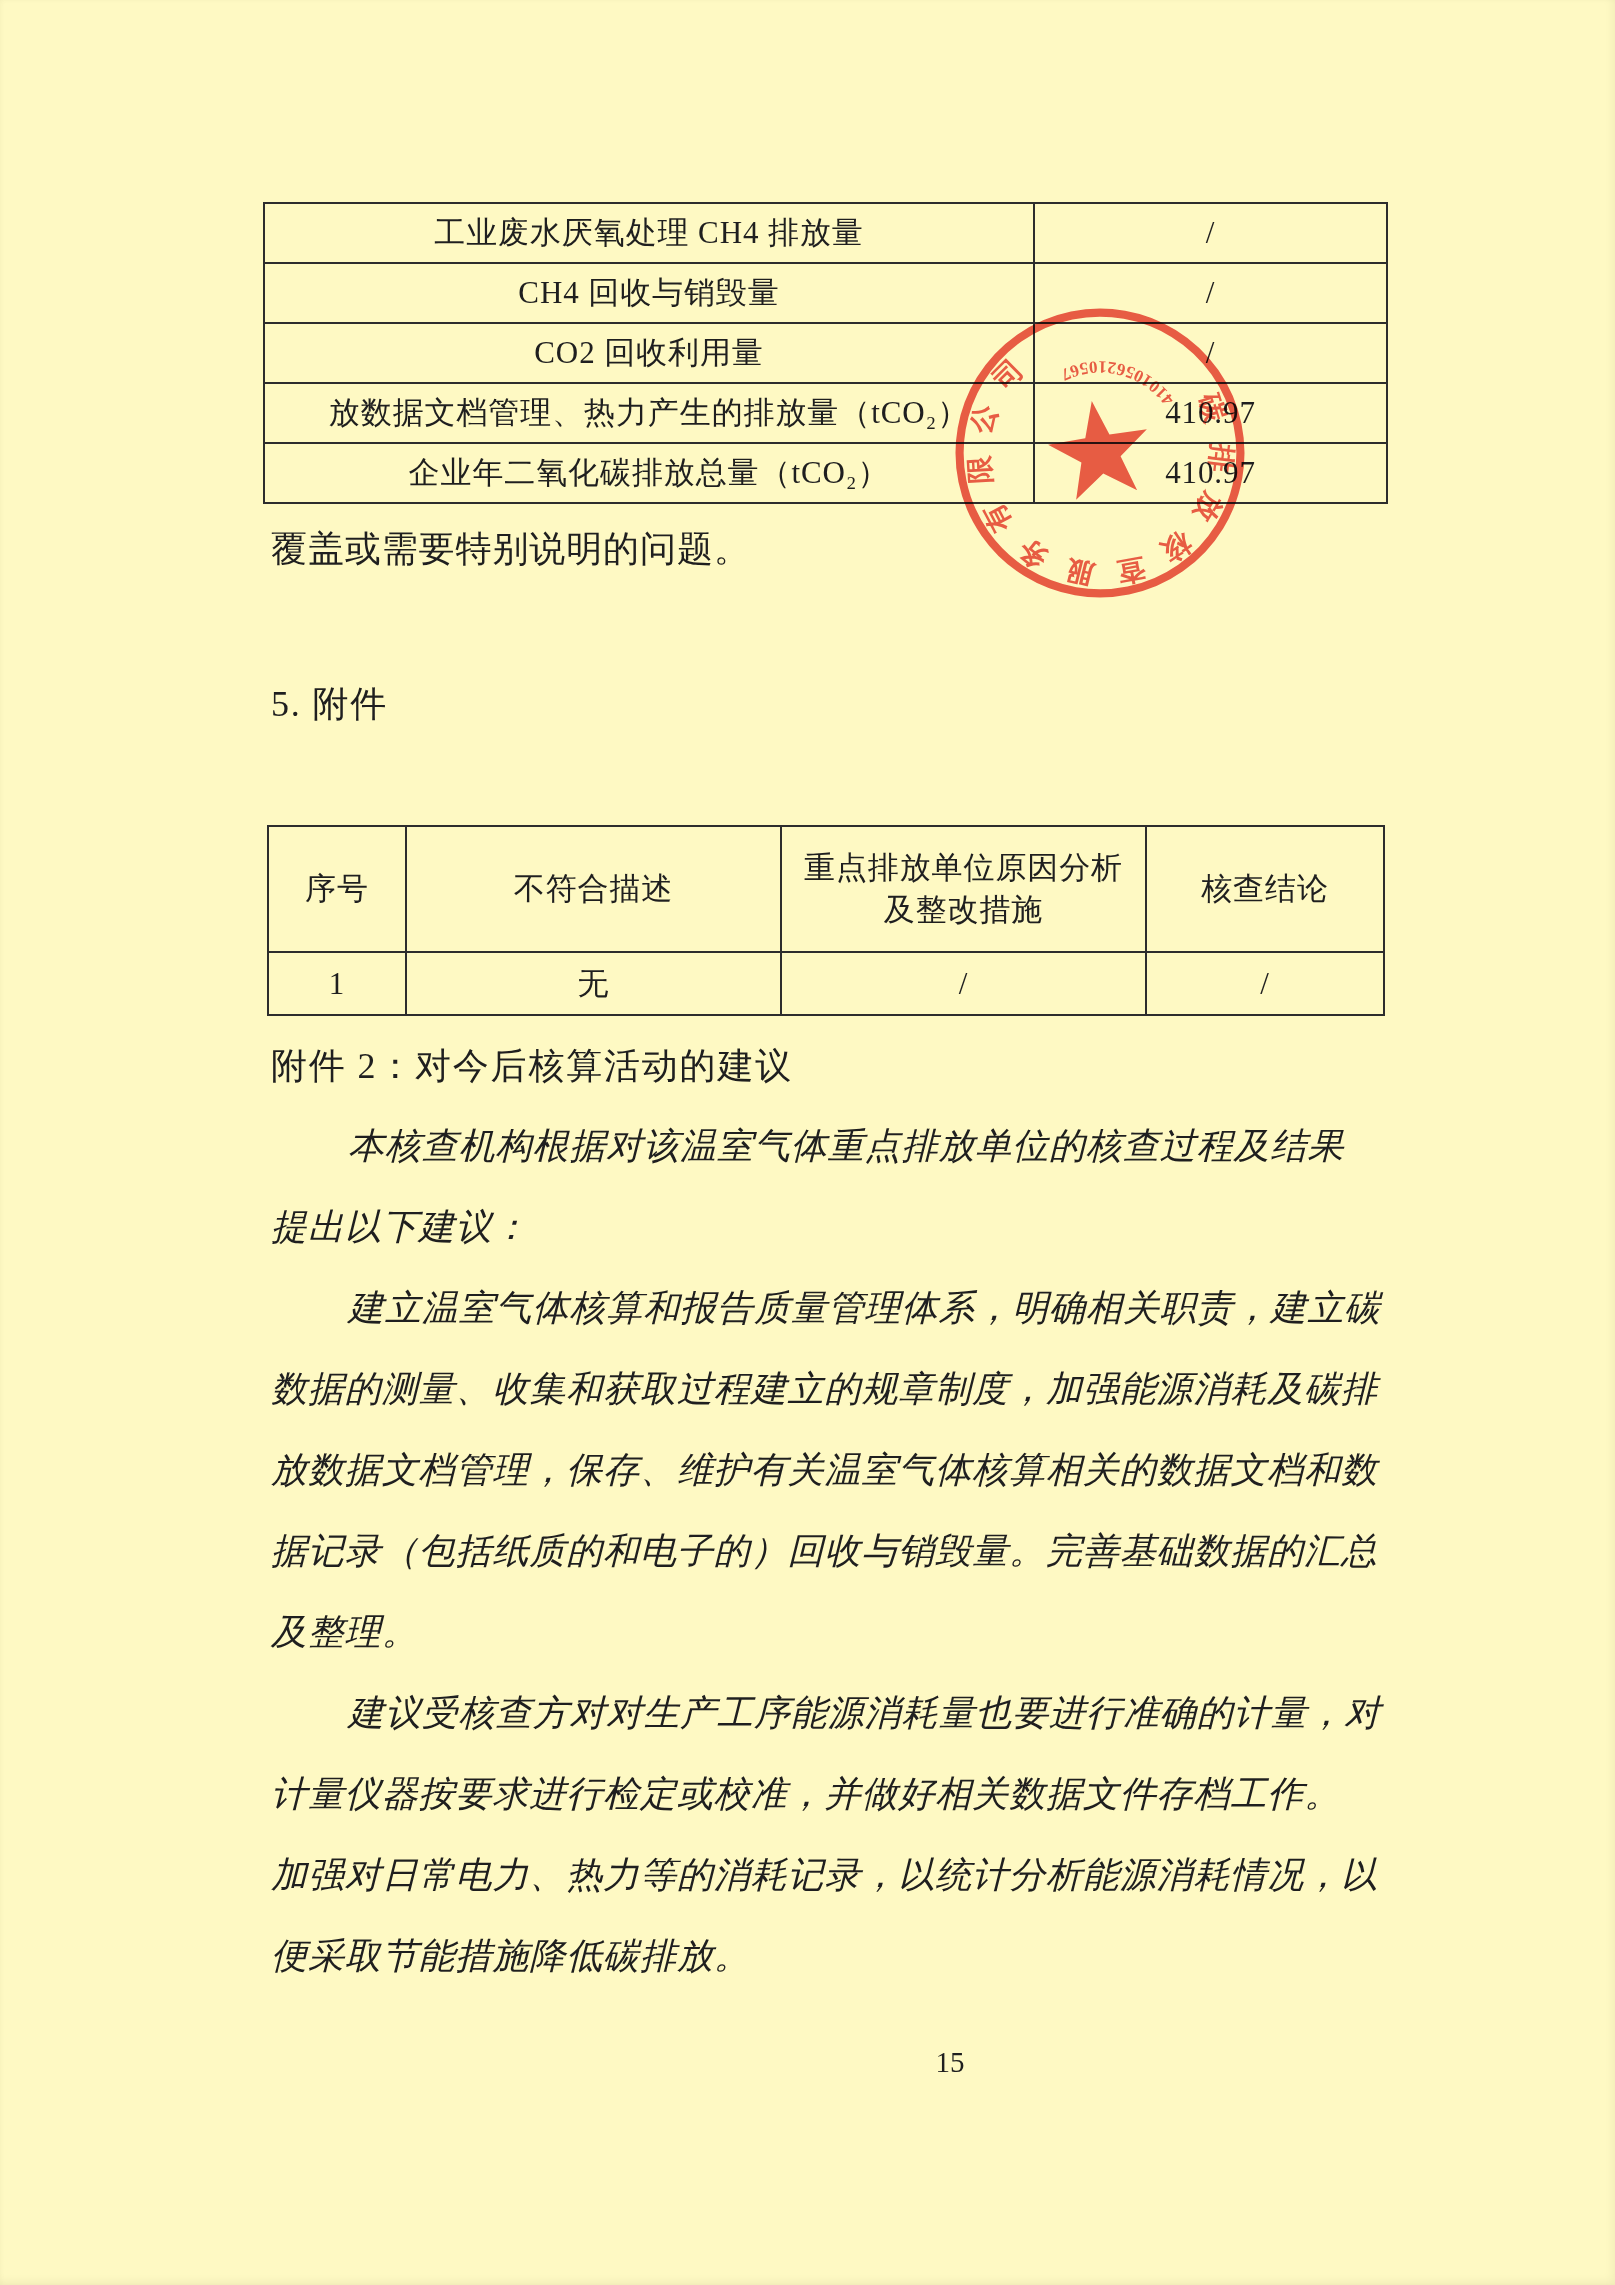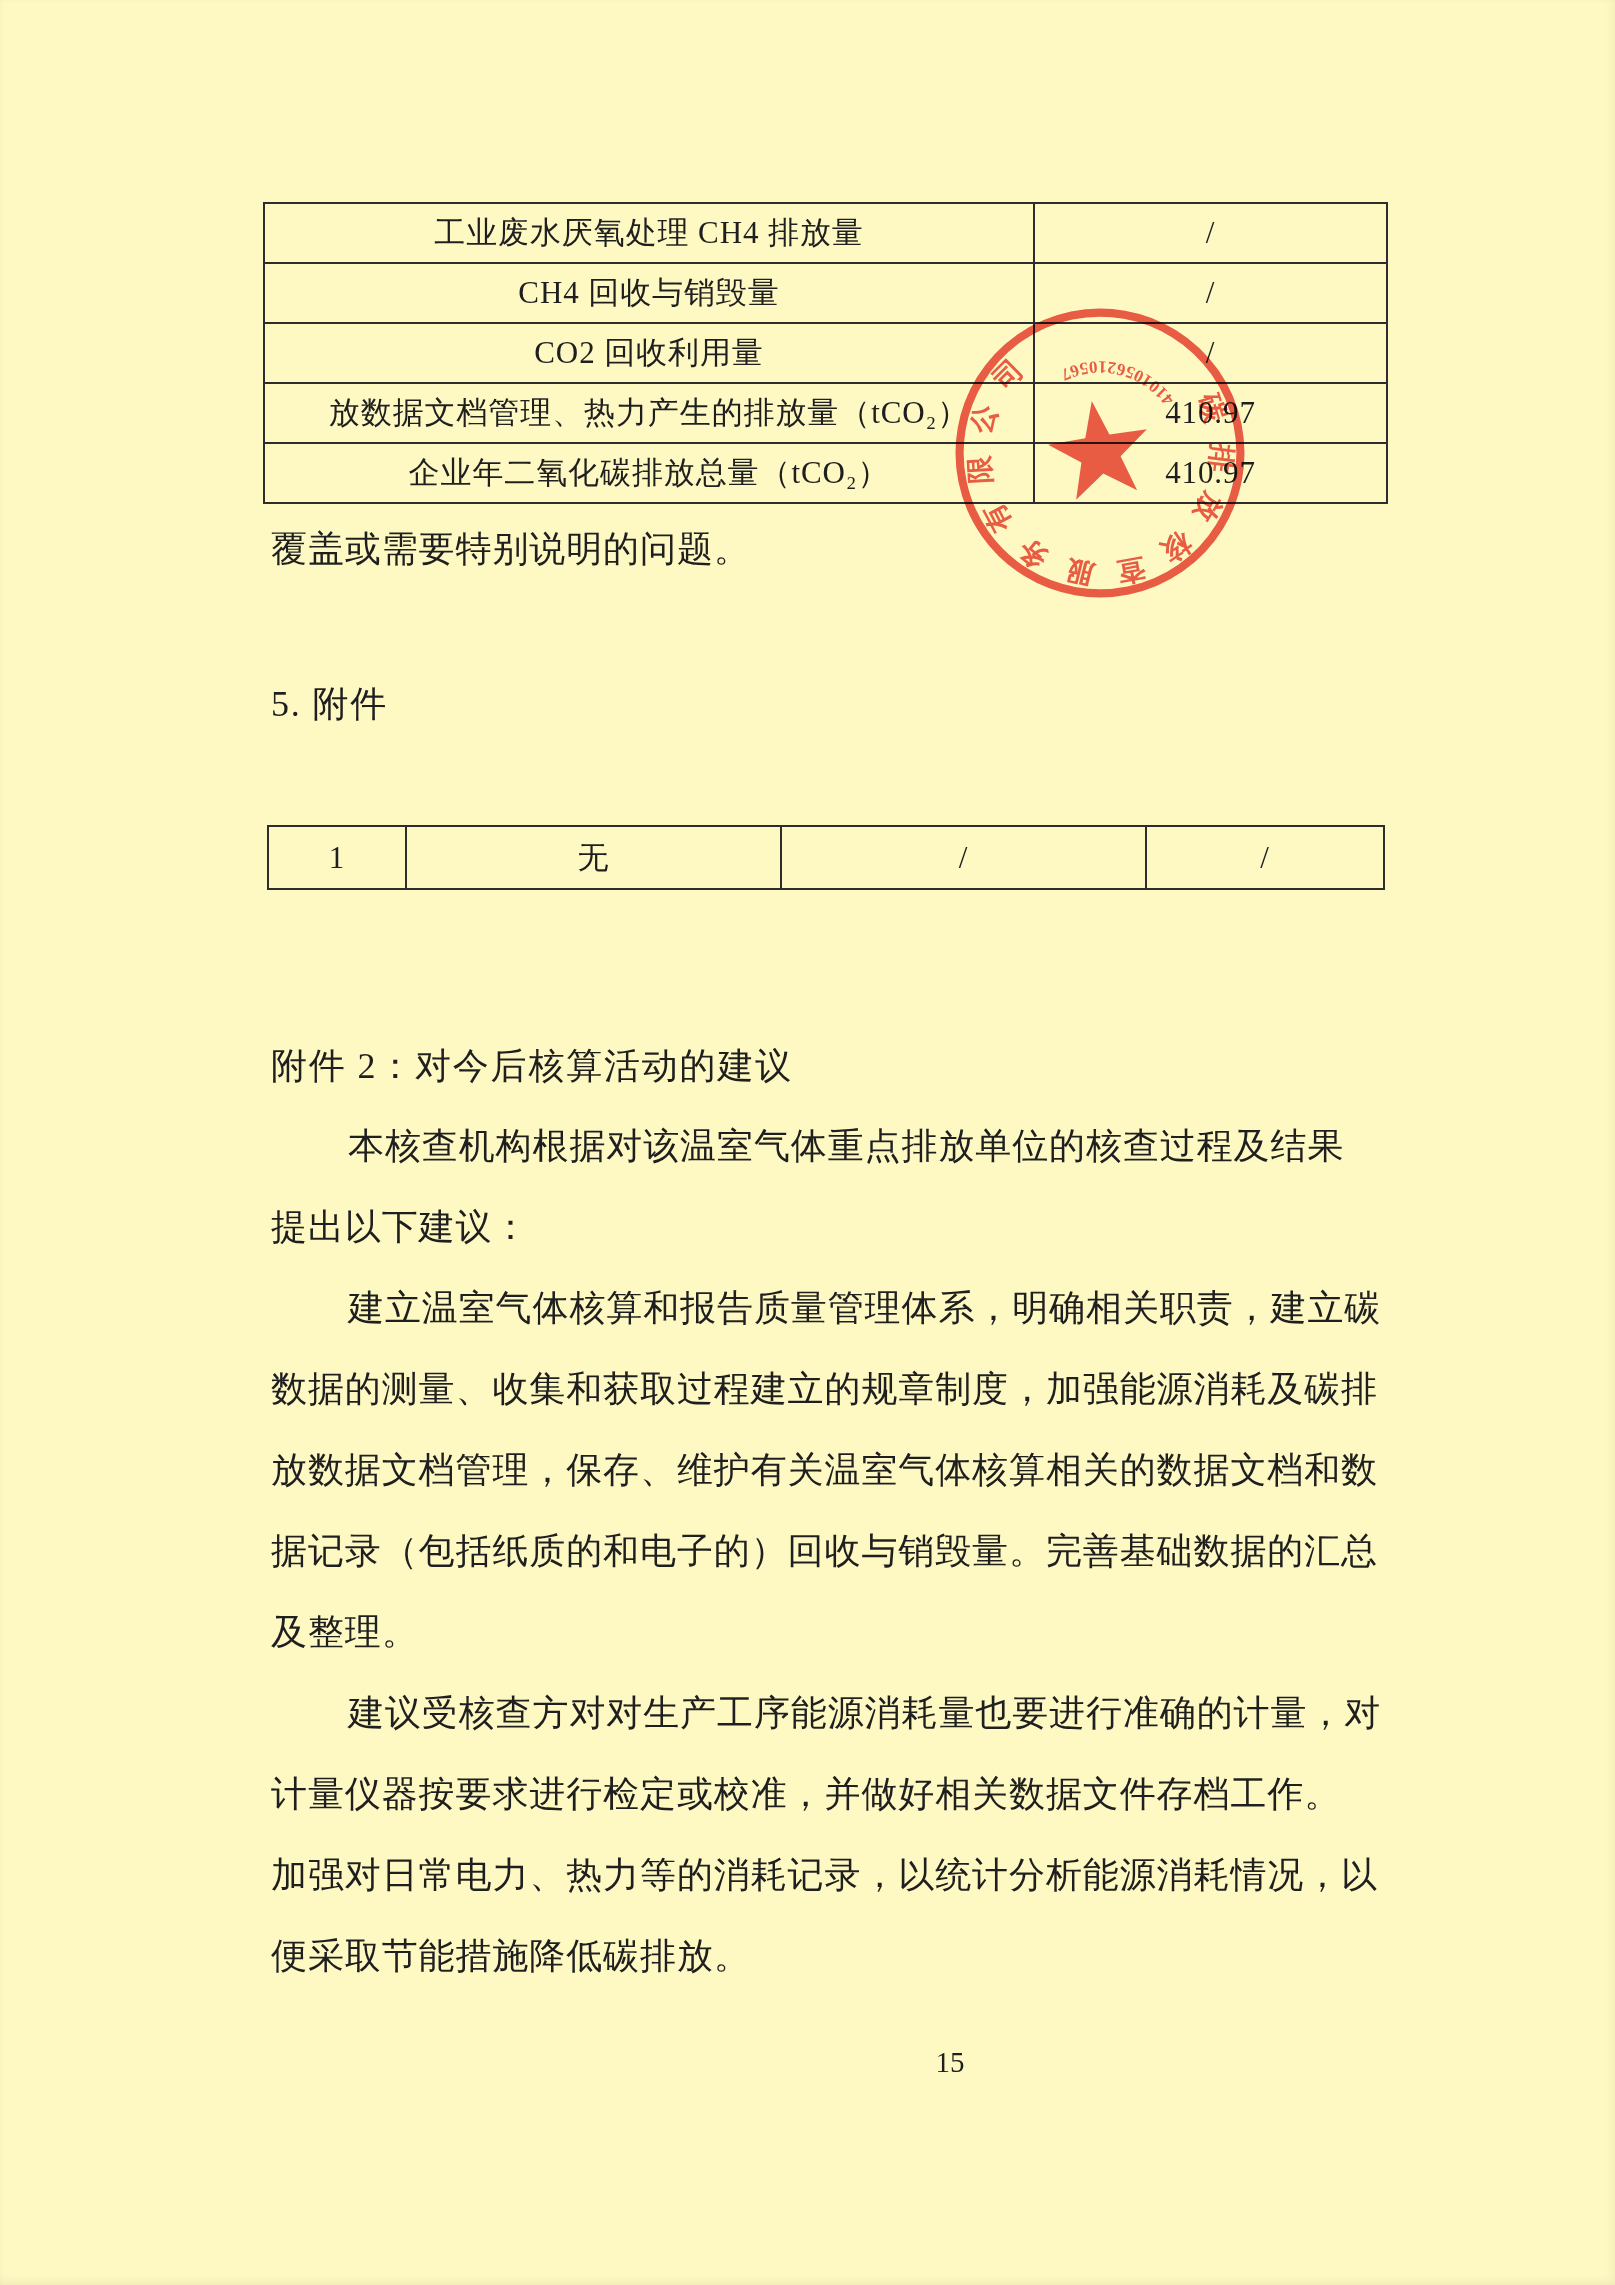--- a/index.html
+++ b/index.html
@@ -54,21 +54,21 @@
     font-size:31px;
     text-align:center;vertical-align:middle;
     padding:0 9px;letter-spacing:0.9px;
     line-height:42px;
   }
   .t2 .hrow td{height:124px;}
   .t2 .drow td{height:61px;}
   
   .body2{
     position:absolute;left:271px;top:1106px;width:1126px;
-    font-size:36px;line-height:81px;letter-spacing:0.9px;
+    font-size:36px;line-height:81px;letter-spacing:0.9px;font-style:italic;
   }
   .body2 .ind{padding-left:77px;}
   
   .pagenum{
     position:absolute;left:914px;top:2046px;width:72px;
     text-align:center;font-size:29px;
   }
   
   .stamp{
     position:absolute;left:946px;top:299px;
@@ -128,20 +128,26 @@
   <div class="hd hd5">5. 附件</div>
 
   <table class="t2">
     <colgroup>
       <col style="width:138px">
         <col style="width:375px">
         <col style="width:365px">
         <col style="width:238px">
     </colgroup>
     <tbody>
+      <tr class="hrow">
+        <td>序号</td>
+        <td>不符合描述</td>
+        <td>重点排放单位原因分析及整改措施</td>
+        <td>核查结论</td>
+      </tr>
       <tr class="drow">
         <td>1</td>
         <td>无</td>
         <td>/</td>
         <td>/</td>
       </tr>
     </tbody>
   </table>
 
   <div class="hd hdA2">附件 2：对今后核算活动的建议</div>

